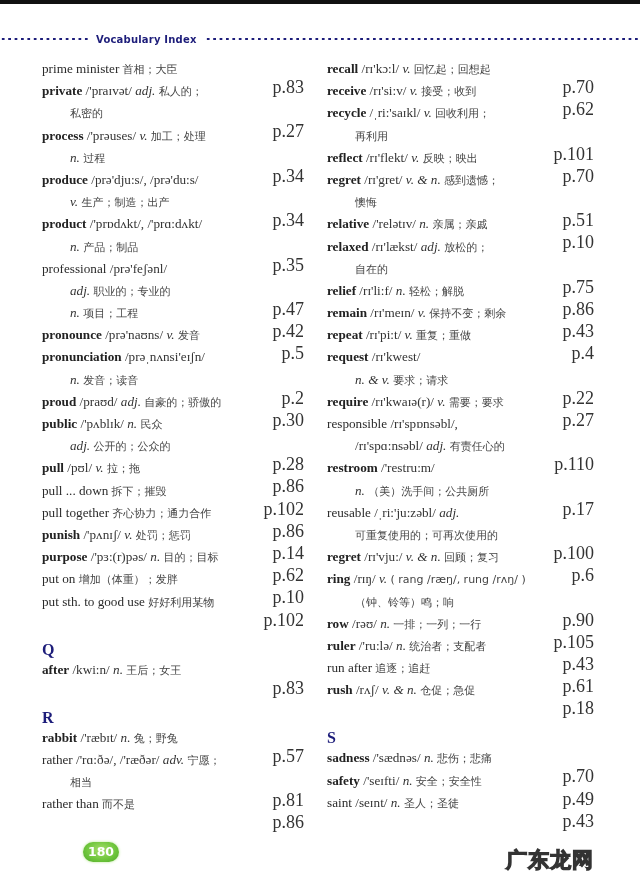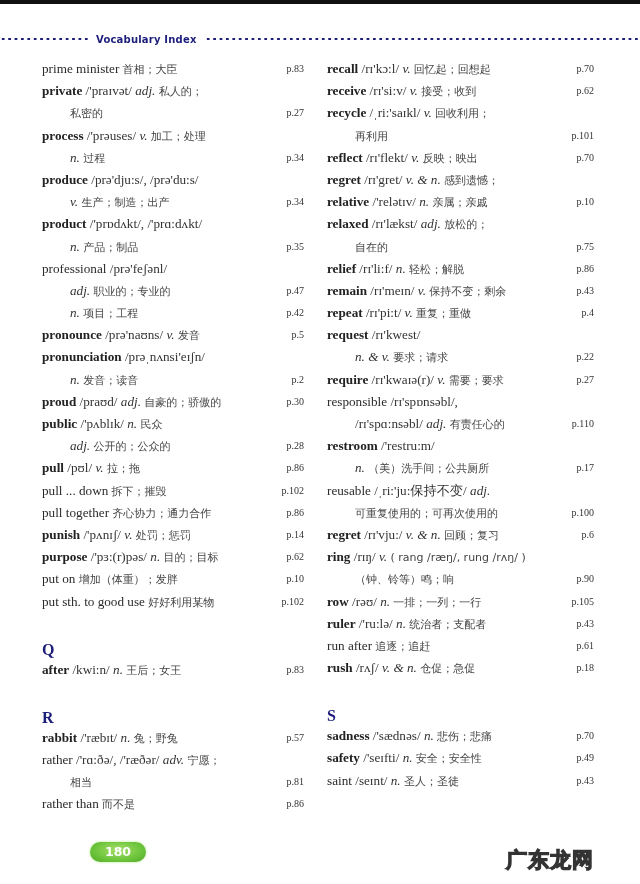--- a/index.html
+++ b/index.html
@@ -14,29 +14,29 @@
     background-size: 6.4px 4px; background-repeat: repeat-x; }
   .dots.left { width: 88px; margin-right: 8px; }
   .dots.right { flex: 1; margin-left: 8px; }
   .htitle { font-family: "DejaVu Sans", sans-serif; font-weight: bold; font-size: 10px; color: #1d1d7a; letter-spacing: 0.2px; white-space: nowrap; }
 
   .col { position: absolute; top: 58px; }
   .col.left { left: 42px; width: 262px; }
   .col.right { left: 327px; width: 267px; }
   .ln { position: relative; height: 22.2px; line-height: 22.2px; font-size: 13.2px; white-space: nowrap; }
   .ln.indent { padding-left: 28px; }
-  .ln .pg { position: absolute; right: 0; top: 0; font-size: 10px; color: #333; font-family: Liberation Serif, serif; }
+  .ln .pg { position: absolute; right: 0; top: 18px; font-size: 18px; color: #333; font-family: Liberation Serif, serif; }
   .hw { font-weight: bold; color: #222; }
   .ph { color: #333; margin-top: 40px; }
   .ps { font-style: italic; color: #333; }
   .cn { color: #444; font-family: "DejaVu Sans", sans-serif; font-size: 11px; }
   .gap { height: 22px; }
   .letter { height: 24px; line-height: 30px; font-weight: bold; font-size: 16px; color: #1d1d7a; }
 
-  .badge { position: absolute; left: 90px; top: 842px; width: 56px; height: 20px; border-radius: 10px;
+  .badge { position: absolute; left: 83px; top: 842px; width: 36px; height: 20px; border-radius: 10px;
     background: radial-gradient(ellipse at 50% 40%, #a6df6a 0%, #6cc43a 60%, #4fa82a 100%);
     box-shadow: 0 0 3px #b8e890; color: #fff; font-family: "DejaVu Sans", sans-serif; font-weight: bold;
     font-size: 12.5px; text-align: center; line-height: 20px; }
   .watermark { position: absolute; left: 506px; top: 846px; font-family: "DejaVu Sans", sans-serif; font-size: 21px; font-weight: bold; color: #fff;
     -webkit-text-stroke: 1.2px #333; letter-spacing: 1px; text-align: center; }
 </style>
 </head>
 <body>
 
 <div class="topbar"></div>
@@ -83,34 +83,35 @@
     <div class="ln indent"> <span class="cn">相当</span><span class="pg">p.81</span></div>
     <div class="ln"><span>rather than</span> <span class="cn">而不是</span><span class="pg">p.86</span></div>
   </div>
 <div class="col right" id="col-right">
     <div class="ln"><span class="hw">recall</span> <span class="ph">/rɪ'kɔ:l/</span> <span class="ps">v.</span> <span class="cn">回忆起；回想起</span><span class="pg">p.70</span></div>
     <div class="ln"><span class="hw">receive</span> <span class="ph">/rɪ'si:v/</span> <span class="ps">v.</span> <span class="cn">接受；收到</span><span class="pg">p.62</span></div>
     <div class="ln"><span class="hw">recycle</span> <span class="ph">/ˌri:'saɪkl/</span> <span class="ps">v.</span> <span class="cn">回收利用；</span></div>
     <div class="ln indent"> <span class="cn">再利用</span><span class="pg">p.101</span></div>
     <div class="ln"><span class="hw">reflect</span> <span class="ph">/rɪ'flekt/</span> <span class="ps">v.</span> <span class="cn">反映；映出</span><span class="pg">p.70</span></div>
     <div class="ln"><span class="hw">regret</span> <span class="ph">/rɪ'gret/</span> <span class="ps">v. &amp; n.</span> <span class="cn">感到遗憾；</span></div>
+    <div class="ln indent"> <span class="cn">懊悔</span><span class="pg">p.51</span></div>
     <div class="ln"><span class="hw">relative</span> <span class="ph">/'relətɪv/</span> <span class="ps">n.</span> <span class="cn">亲属；亲戚</span><span class="pg">p.10</span></div>
     <div class="ln"><span class="hw">relaxed</span> <span class="ph">/rɪ'lækst/</span> <span class="ps">adj.</span> <span class="cn">放松的；</span></div>
     <div class="ln indent"> <span class="cn">自在的</span><span class="pg">p.75</span></div>
     <div class="ln"><span class="hw">relief</span> <span class="ph">/rɪ'li:f/</span> <span class="ps">n.</span> <span class="cn">轻松；解脱</span><span class="pg">p.86</span></div>
     <div class="ln"><span class="hw">remain</span> <span class="ph">/rɪ'meɪn/</span> <span class="ps">v.</span> <span class="cn">保持不变；剩余</span><span class="pg">p.43</span></div>
     <div class="ln"><span class="hw">repeat</span> <span class="ph">/rɪ'pi:t/</span> <span class="ps">v.</span> <span class="cn">重复；重做</span><span class="pg">p.4</span></div>
     <div class="ln"><span class="hw">request</span> <span class="ph">/rɪ'kwest/</span></div>
     <div class="ln indent"> <span class="ps">n. &amp; v.</span> <span class="cn">要求；请求</span><span class="pg">p.22</span></div>
     <div class="ln"><span class="hw">require</span> <span class="ph">/rɪ'kwaɪə(r)/</span> <span class="ps">v.</span> <span class="cn">需要；要求</span><span class="pg">p.27</span></div>
     <div class="ln"><span>responsible</span> <span class="ph">/rɪ'spɒnsəbl/,</span></div>
     <div class="ln indent"><span class="ph">/rɪ'spɑ:nsəbl/</span> <span class="ps">adj.</span> <span class="cn">有责任心的</span><span class="pg">p.110</span></div>
     <div class="ln"><span class="hw">restroom</span> <span class="ph">/'restru:m/</span></div>
     <div class="ln indent"> <span class="ps">n.</span> <span class="cn">（美）洗手间；公共厕所</span><span class="pg">p.17</span></div>
-    <div class="ln"><span>reusable</span> <span class="ph">/ˌri:'ju:保持不变/</span> <span class="ps">adj.</span></div>
+    <div class="ln"><span>reusable</span> <span class="ph">/ˌri:'ju:zəbl/</span> <span class="ps">adj.</span></div>
     <div class="ln indent"> <span class="cn">可重复使用的；可再次使用的</span><span class="pg">p.100</span></div>
     <div class="ln"><span class="hw">regret</span> <span class="ph">/rɪ'vju:/</span> <span class="ps">v. &amp; n.</span> <span class="cn">回顾；复习</span><span class="pg">p.6</span></div>
     <div class="ln"><span class="hw">ring</span> <span class="ph">/rɪŋ/</span> <span class="ps">v.</span> <span class="cn">( rang /ræŋ/, rung /rʌŋ/ )</span></div>
     <div class="ln indent"> <span class="cn">（钟、铃等）鸣；响</span><span class="pg">p.90</span></div>
     <div class="ln"><span class="hw">row</span> <span class="ph">/rəʊ/</span> <span class="ps">n.</span> <span class="cn">一排；一列；一行</span><span class="pg">p.105</span></div>
     <div class="ln"><span class="hw">ruler</span> <span class="ph">/'ru:lə/</span> <span class="ps">n.</span> <span class="cn">统治者；支配者</span><span class="pg">p.43</span></div>
     <div class="ln"><span>run after</span> <span class="cn">追逐；追赶</span><span class="pg">p.61</span></div>
     <div class="ln"><span class="hw">rush</span> <span class="ph">/rʌʃ/</span> <span class="ps">v. &amp; n.</span> <span class="cn">仓促；急促</span><span class="pg">p.18</span></div>
     <div class="gap"></div>
     <div class="letter">S</div>

